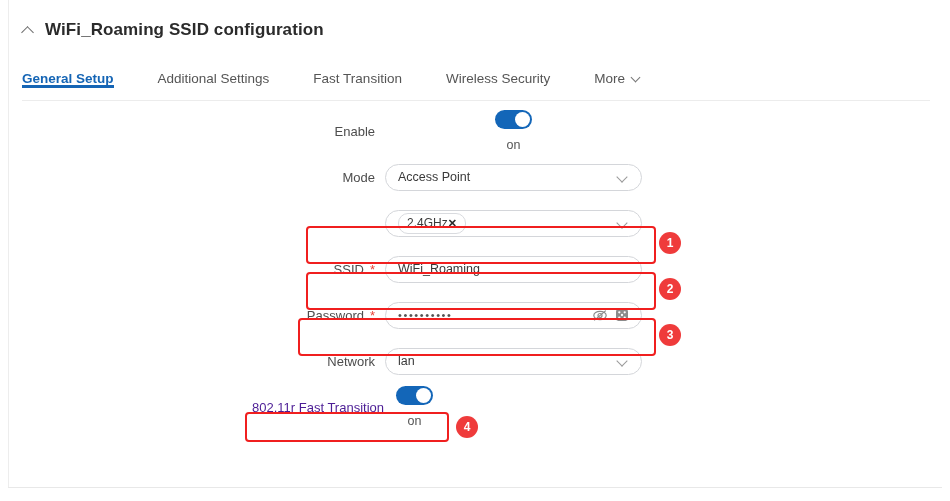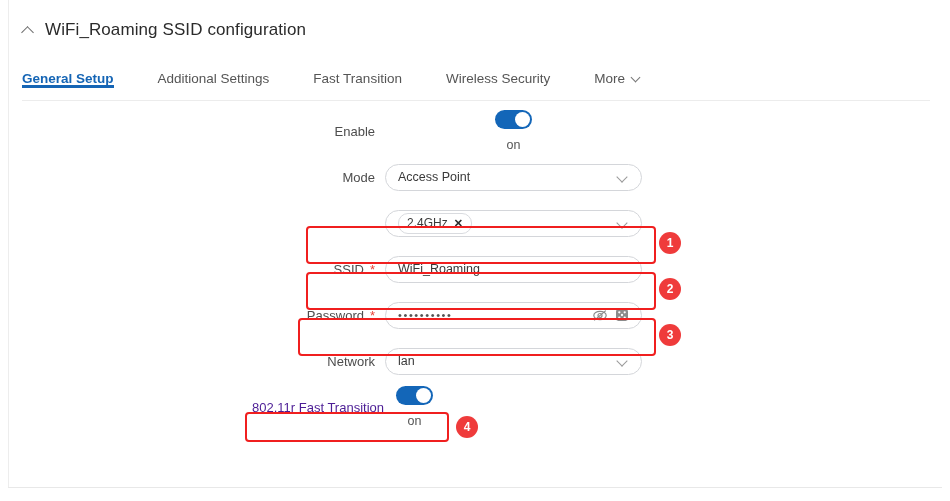--- a/index.html
+++ b/index.html
@@ -61,21 +61,21 @@
     left: 1px;
     top: 4px;
     width: 8px;
     height: 8px;
     border-left: 1.4px solid #6b6b6b;
     border-top: 1.4px solid #6b6b6b;
     transform: rotate(45deg);
   }
   .panel-title {
     font-size: 17px;
-    font-weight: normal;
+    font-weight: bold;
     color: #2b2b2b;
     letter-spacing: 0.1px;
     white-space: nowrap;
   }
 
   
   .tabbar {
     position: absolute;
     left: 22px;
     top: 66px;
@@ -200,21 +200,20 @@
     height: 7px;
     border-right: 1.3px solid #9a9a9a;
     border-bottom: 1.3px solid #9a9a9a;
     transform: rotate(45deg);
   }
 
   
   .chip {
     display: inline-flex;
     align-items: center;
-    gap: 6px;
     height: 19px;
     padding: 0 8px;
     border: 1px solid #d9dbdf;
     border-radius: 10px;
     background: #ffffff;
     font-size: 12px;
     color: #3a3a3a;
     white-space: nowrap;
   }
   .chip-x {

